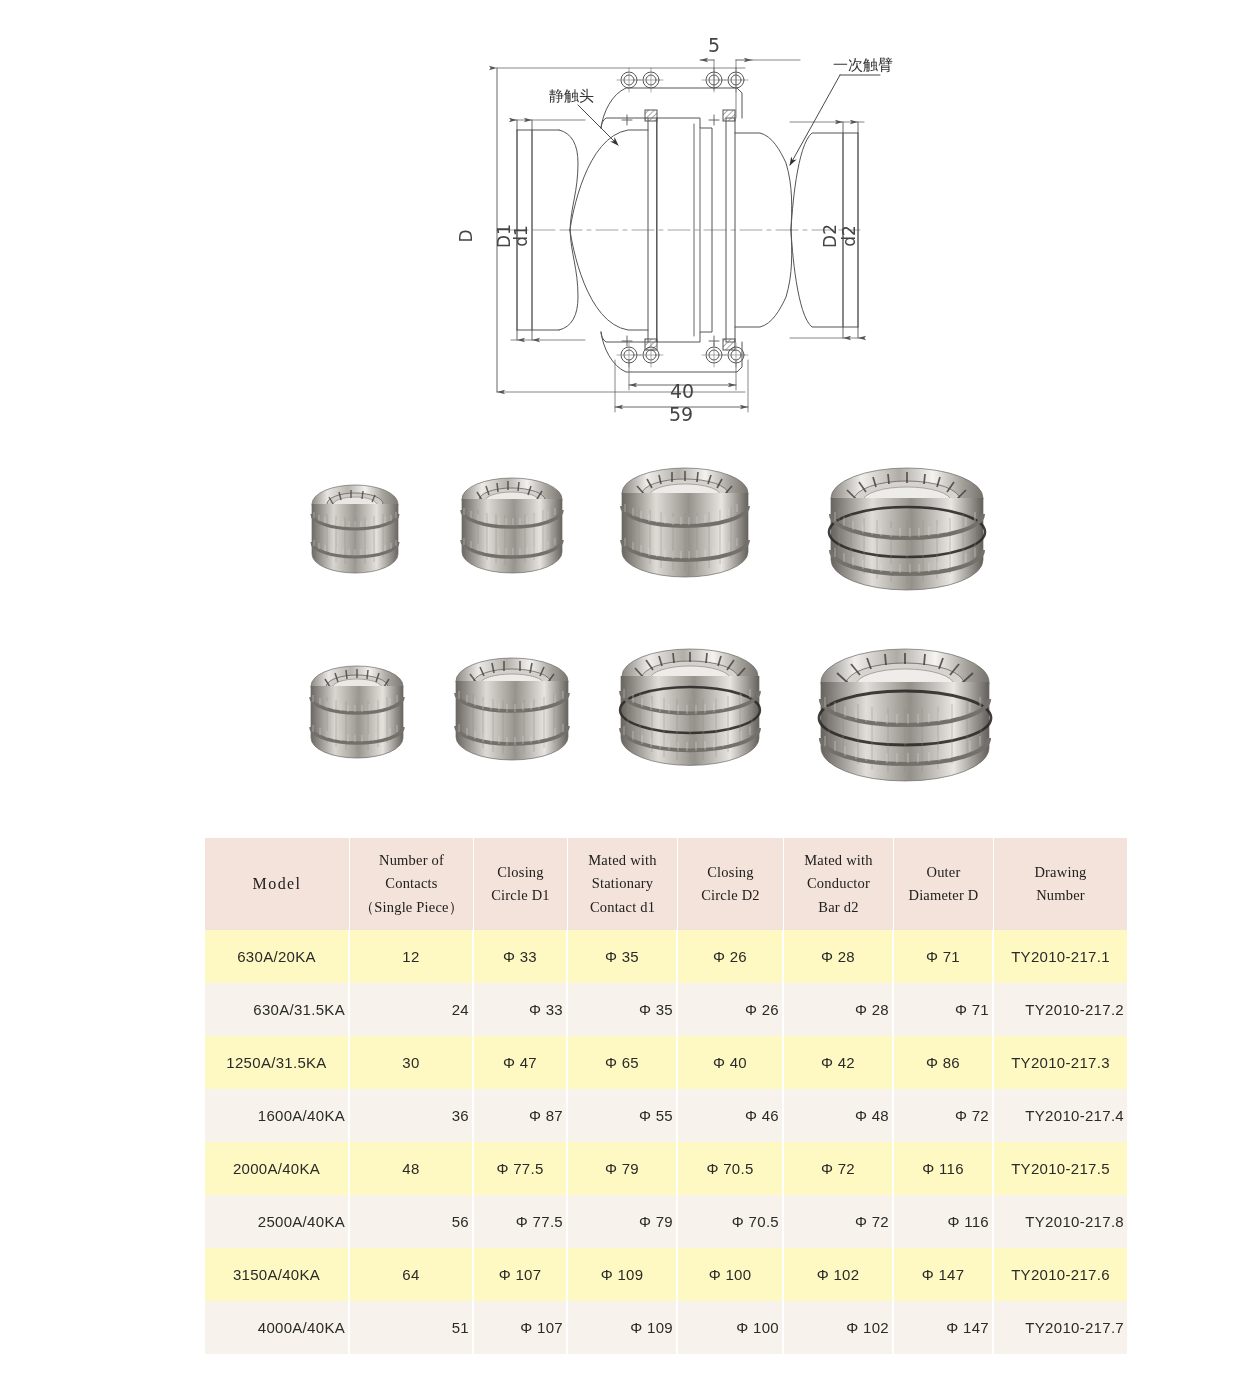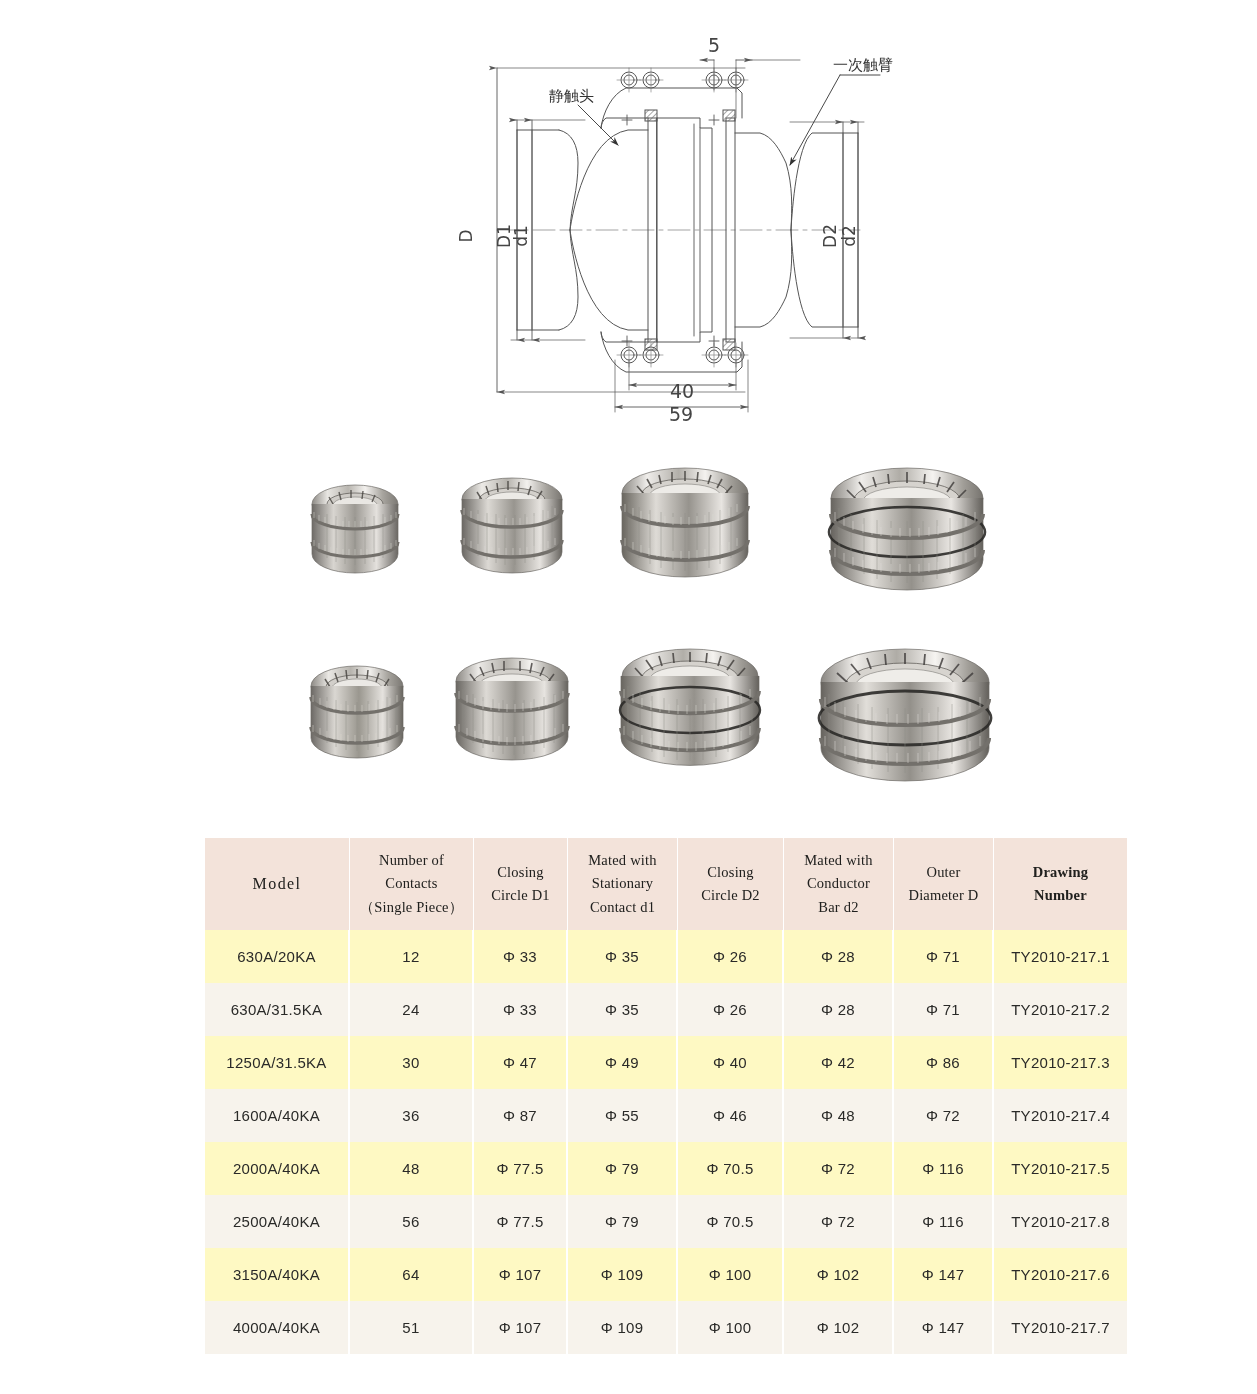--- a/index.html
+++ b/index.html
@@ -41,39 +41,39 @@
     font-size:14.5px;
     font-weight:normal;
     line-height:1.62;
     padding:10px 4px;
     height:92px;
     vertical-align:middle;
     text-align:center;
     border-right:1.5px solid #ffffff;
     letter-spacing:0.2px;
   }
-  table.spec thead th:last-child { border-right:none;font-weight:bold; }
+  table.spec thead th:last-child { border-right:none; }
   table.spec thead th.model-head {
     font-size:16px;
     letter-spacing:1.4px;
   }
   table.spec tbody td {
     font-family:"Liberation Sans", sans-serif;
     font-size:15px;
     color:#2a2a28;
     text-align:center;
     vertical-align:middle;
     height:53px;
     padding:2px 3px;
     border-right:2px solid #ffffff;
     letter-spacing:0.3px;
   }
   table.spec tbody td:last-child { border-right:none; }
   table.spec tbody tr.odd td { background:#fef9c3; }
-  table.spec tbody tr.even td { background:#f7f3ec; }
+  table.spec tbody tr.even td { background:#f7f3ec;text-align:right; }
   table.spec tbody td.model-cell { font-size:15px; }
 
   
   col.c0 { width:145px; }
   col.c1 { width:124px; }
   col.c2 { width:94px; }
   col.c3 { width:110px; }
   col.c4 { width:106px; }
   col.c5 { width:110px; }
   col.c6 { width:100px; }
@@ -1000,21 +1000,21 @@
           <td>Φ 35</td>
           <td>Φ 26</td>
           <td>Φ 28</td>
           <td>Φ 71</td>
           <td>TY2010-217.2</td>
         </tr>
         <tr class="odd">
           <td class="model-cell">1250A/31.5KA</td>
           <td>30</td>
           <td>Φ 47</td>
-          <td>Φ 49</td>
+          <td>Φ 65</td>
           <td>Φ 40</td>
           <td>Φ 42</td>
           <td>Φ 86</td>
           <td>TY2010-217.3</td>
         </tr>
         <tr class="even">
           <td class="model-cell">1600A/40KA</td>
           <td>36</td>
           <td>Φ 87</td>
           <td>Φ 55</td>

